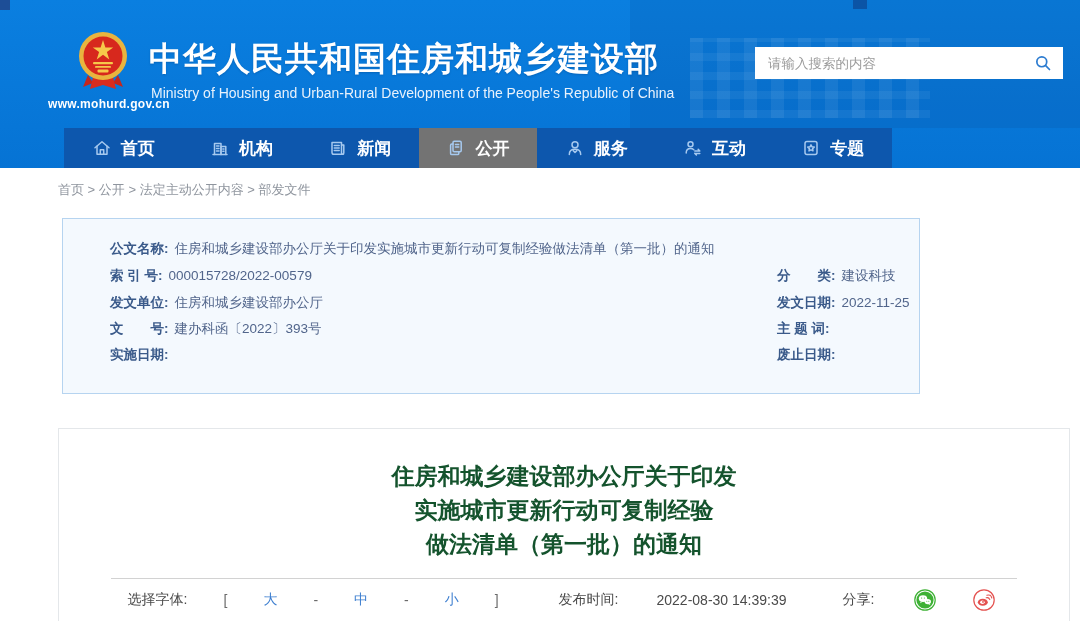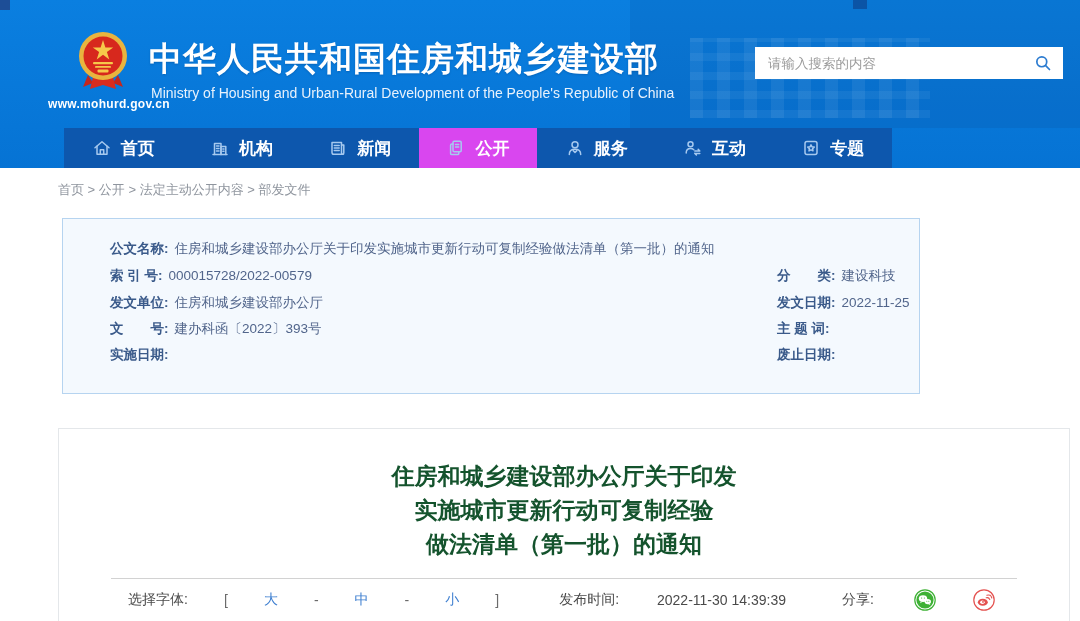--- a/index.html
+++ b/index.html
@@ -30,21 +30,21 @@
   .search-box input { border:none; outline:none; flex:1; font-size:13.5px; color:#1d4ed8;
                       font-family:"Liberation Sans", sans-serif; background:transparent; }
   .search-box input::placeholder { color:#9b9b9b; }
   .search-icon { width:19px; height:19px; display:flex; cursor:pointer; }
 
   
   .navbar { position:absolute; left:64px; top:128px; width:828px; height:40px;
             background:#0d57ad; display:flex; }
   .nav-item { flex:1; display:flex; align-items:center; justify-content:center; gap:9px;
               color:#fff; font-size:17px; font-weight:bold; cursor:pointer; }
-  .nav-item.active { background:#d946ef; }
+  .nav-item.active { background:#737373; }
   .nav-icon { width:20px; height:20px; display:flex; }
   .nav-icon svg { stroke:#a6c9ef; fill:none; stroke-width:1.5; stroke-linecap:round; stroke-linejoin:round; }
 
   
   .breadcrumb { position:absolute; left:58px; top:181px; font-size:13px; color:#8f959e; cursor:pointer; }
 
   
   .meta-box { position:absolute; left:62px; top:218px; width:858px; height:176px;
               background:#f4f9fe; border:1px solid #b6d4f0; }
   .meta-row { position:absolute; font-size:13.5px; white-space:nowrap; }
@@ -231,21 +231,21 @@
     <div class="info-row">
       <span class="fs-label">选择字体:</span>
       <span class="bracket">[</span>
       <span class="font-link">大</span>
       <span class="bracket">-</span>
       <span class="font-link">中</span>
       <span class="bracket">-</span>
       <span class="font-link">小</span>
       <span class="bracket">]</span>
       <span class="publish-label">发布时间:</span>
-      <span class="publish-time">2022-11-30 14:39:39</span>
+      <span class="publish-time">2022-08-30 14:39:39</span>
       <span class="share-label">分享:</span>
       <span class="share-icon">
         <svg width="22" height="22" viewBox="0 0 22 22">
           <circle cx="11" cy="11" r="10.2" fill="none" stroke="#3eb135" stroke-width="1.2"></circle>
           <circle cx="11" cy="11" r="8.6" fill="#3eb135"></circle>
           <ellipse cx="9" cy="9.6" rx="4.2" ry="3.4" fill="#fff"></ellipse>
           <path d="M6.8 12.4 L6 14.2 L8.2 13.1 Z" fill="#fff"></path>
           <ellipse cx="13.8" cy="12.6" rx="3.2" ry="2.6" fill="#fff"></ellipse>
           <path d="M15.6 14.4 L16.4 16 L14.4 15.2 Z" fill="#fff"></path>
           <circle cx="7.6" cy="9" r="0.6" fill="#3eb135"></circle>

